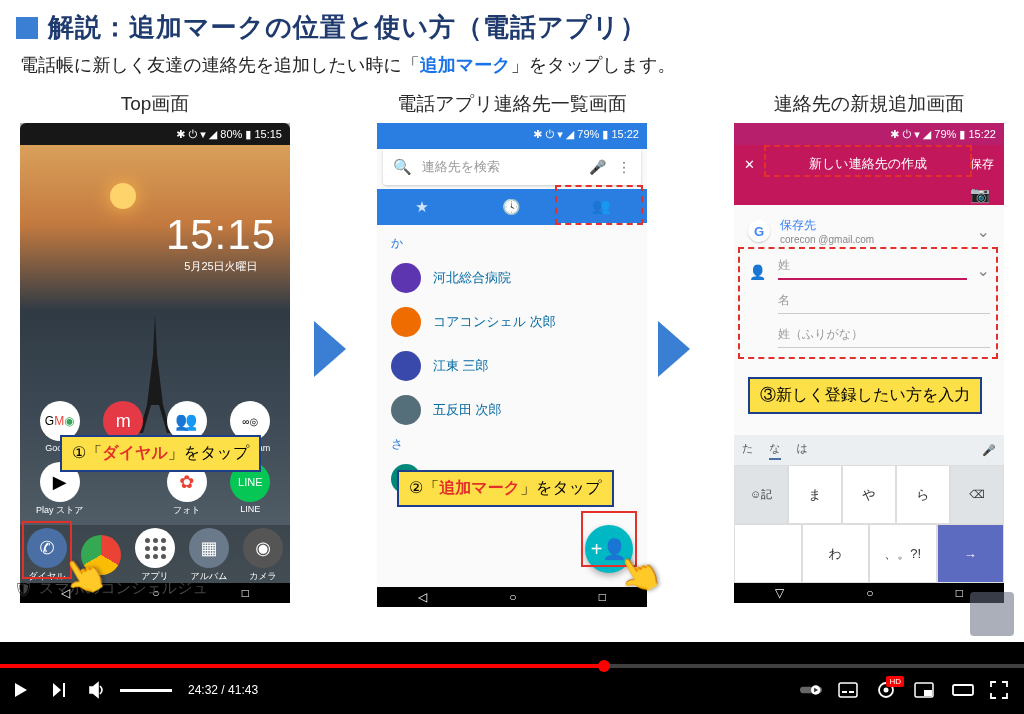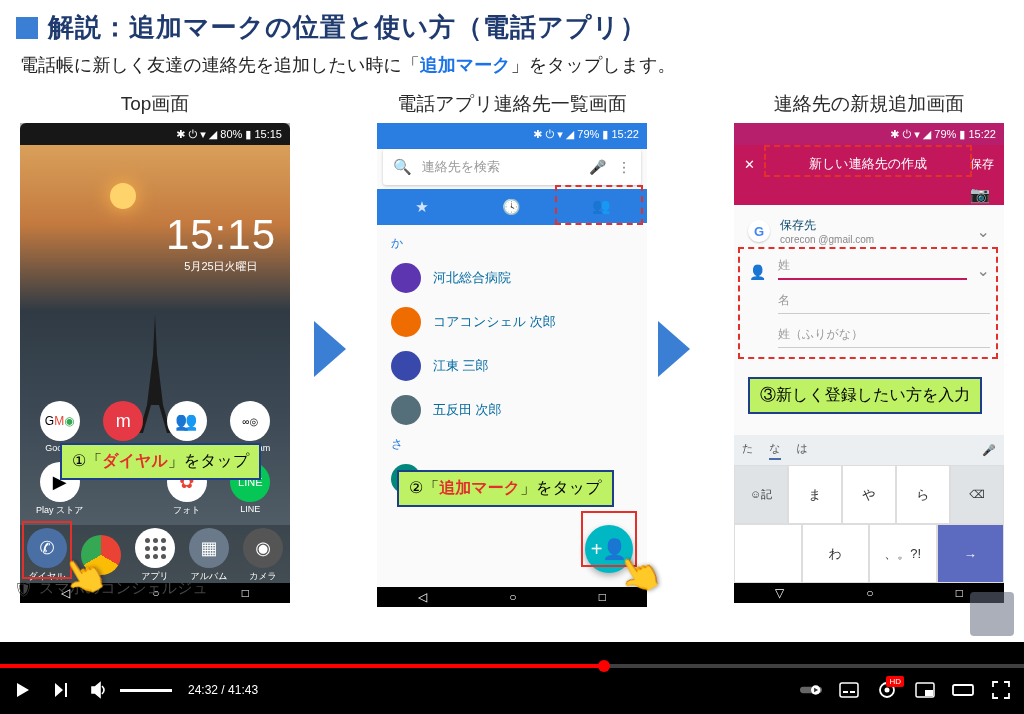--- a/index.html
+++ b/index.html
@@ -64,51 +64,51 @@
 
 .p3-hdr { height: 38px; background: #c2185b; color: #fff; display: flex; align-items: center; padding: 0 10px; font-size: 13px; }
 .p3-hdr .x { width: 22px; }
 .p3-hdr .ttl { flex: 1; text-align: center; }
 .p3-hdr .save { font-size: 12px; }
 .p3-hdr2 { height: 22px; background: #c2185b; display: flex; justify-content: flex-end; align-items: center; padding: 0 14px; color: #fff; }
 .p3-body { background: #fafafa; height: 230px; padding: 6px 0; }
 .sav-row { display: flex; align-items: center; padding: 6px 14px; gap: 10px; }
 .g-badge { width: 22px; height: 22px; border-radius: 50%; background: #fff; box-shadow: 0 1px 2px rgba(0,0,0,0.2); display: flex; align-items: center; justify-content: center; font-size: 13px; font-weight: bold; }
 .sav-txt { flex: 1; }
-.sav-lbl { font-size: 12px; color: #0c4a6e; }
+.sav-lbl { font-size: 12px; color: #3b82f6; }
 .sav-em { font-size: 10px; color: #888; }
 .fld-row { display: flex; align-items: flex-end; padding: 6px 14px; gap: 10px; }
 .fld-ic { width: 20px; color: #888; font-size: 14px; text-align: center; }
 .fld { flex: 1; font-size: 12px; color: #999; border-bottom: 1px solid #ccc; padding-bottom: 4px; }
 .fld.active { border-bottom: 2px solid #c2185b; }
 .kbd { height: 148px; background: #eceff1; display: flex; flex-direction: column; }
 .kbd-top { height: 30px; display: flex; justify-content: space-between; align-items: center; padding: 0 8px; color: #555; font-size: 11px; }
 .ktabs { display: flex; gap: 16px; }
 .krow { display: flex; flex: 1; }
 .kkey { flex: 1; border: 0.5px solid #ddd; display: flex; align-items: center; justify-content: center; font-size: 13px; color: #333; background: #fff; }
 .kkey.fn { background: #e0e3e6; font-size: 11px; }
 .kkey.go { background: #5c6bc0; color: #fff; }
 
 
 .highlight-red { position: absolute; border: 2.5px solid #e3302b; pointer-events: none; }
 .highlight-red.dashed { border-style: dashed; }
-.callout { position: absolute; background: #bef264; border: 2.5px solid #1d3f8b; padding: 6px 10px; font-size: 16px; white-space: nowrap; z-index: 5; }
+.callout { position: absolute; background: #fde047; border: 2.5px solid #1d3f8b; padding: 6px 10px; font-size: 16px; white-space: nowrap; z-index: 5; }
 .callout .hl { color: #e3302b; font-weight: bold; }
 .pointer-hand { position: absolute; font-size: 36px; z-index: 6; transform: rotate(-30deg); filter: drop-shadow(1px 1px 2px rgba(0,0,0,0.4)); }
 .arrow-right { position: absolute; width: 0; height: 0; border-top: 28px solid transparent; border-bottom: 28px solid transparent; border-left: 32px solid #3a7fd4; }
 
 
 .yt-controls { position: absolute; left: 0; right: 0; bottom: 0; height: 72px; }
 .progress-track { position: absolute; left: 0; right: 0; top: 22px; height: 4px; background: rgba(255,255,255,0.25); }
 .progress-played { height: 100%; width: 59%; background: #f00; }
 .progress-thumb { position: absolute; left: 59%; top: 18px; width: 12px; height: 12px; border-radius: 50%; background: #f00; transform: translateX(-50%); }
 .ctrl-row { position: absolute; bottom: 4px; left: 0; right: 0; height: 40px; display: flex; align-items: center; padding: 0 12px; color: #fff; }
 .ctrl-left, .ctrl-right { display: flex; align-items: center; gap: 16px; }
 .ctrl-spacer { flex: 1; }
-.ctrl-btn { font-size: 18px; display: inline-flex; align-items: center; justify-content: center; width: 22px; height: 22px; }
+.ctrl-btn { font-size: 18px; display: inline-flex; align-items: center; justify-content: flex-start; width: 22px; height: 22px; }
 .time-disp { font-size: 12px; }
 .vol-bar { width: 52px; height: 3px; background: #fff; margin-left: -6px; }
 .hd-badge { background: #f00; color: #fff; font-size: 8px; padding: 1px 3px; border-radius: 2px; position: absolute; top: -3px; right: -6px; }
 
 .channel-tag { position: absolute; bottom: 44px; left: 14px; color: #444; font-size: 15px; display: flex; align-items: center; gap: 6px; }
 .channel-tag .shield { display: inline-block; }
 .watermark { position: absolute; bottom: 78px; right: 10px; width: 44px; height: 44px; background: rgba(100,110,130,0.55); border-radius: 4px; }
 </style>
 </head>
 <body>
@@ -212,21 +212,21 @@
                   <div class="app-lbl">カメラ</div>
                 </div>
             </div>
           </div>
           <div class="navbar">
             <span class="nav-btn">◁</span>
             <span class="nav-btn">○</span>
             <span class="nav-btn">□</span>
           </div>
 
-          <div class="callout" style="left:40px; top:320px;">
+          <div class="callout" style="left:40px; top:312px;">
             <span>①「</span><span class="hl">ダイヤル</span><span>」をタップ</span>
           </div>
           <div class="highlight-red" style="left:2px; top:398px; width:50px; height:58px;"></div>
           <div class="pointer-hand" style="left:42px; top:432px;">👆</div>
         </div>
       </div>
 
       <div class="col">
         <div class="col-label">電話アプリ連絡先一覧画面</div>
         <div class="phone" style="background:#2a7de1; position:relative;">

